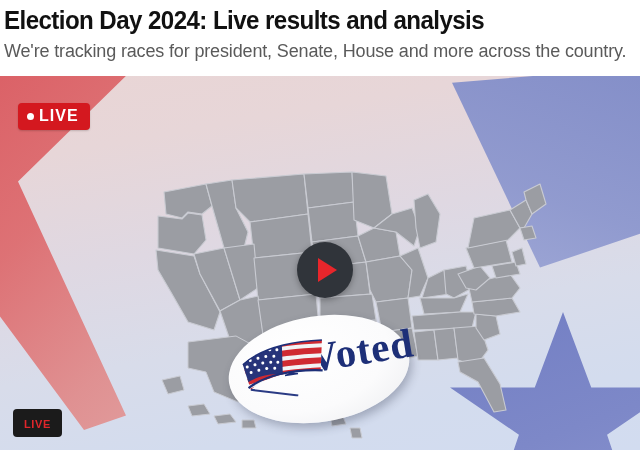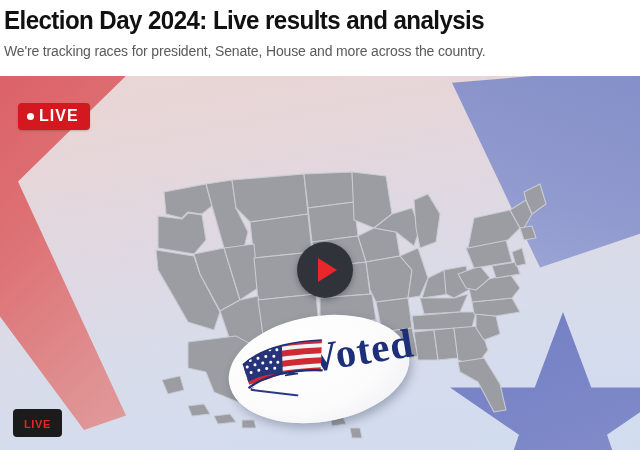--- a/index.html
+++ b/index.html
@@ -20,21 +20,21 @@
     font-weight:700;
     letter-spacing:-0.6px;
     color:#111111;
     font-family:"Liberation Sans", sans-serif;
     transform:scaleX(0.965);
     transform-origin:left center;
     white-space:nowrap;
   }
   .subhead{
     margin:9px 0 0 0;
-    font-size:14px;
+    font-size:18px;
     line-height:15px;
     color:#5a5a5a;
     font-family:"Liberation Sans", sans-serif;
     letter-spacing:-0.15px;
     white-space:nowrap;
   }
 
   
   .hero{
     position:absolute;left:0;top:76px;width:640px;height:374px;

